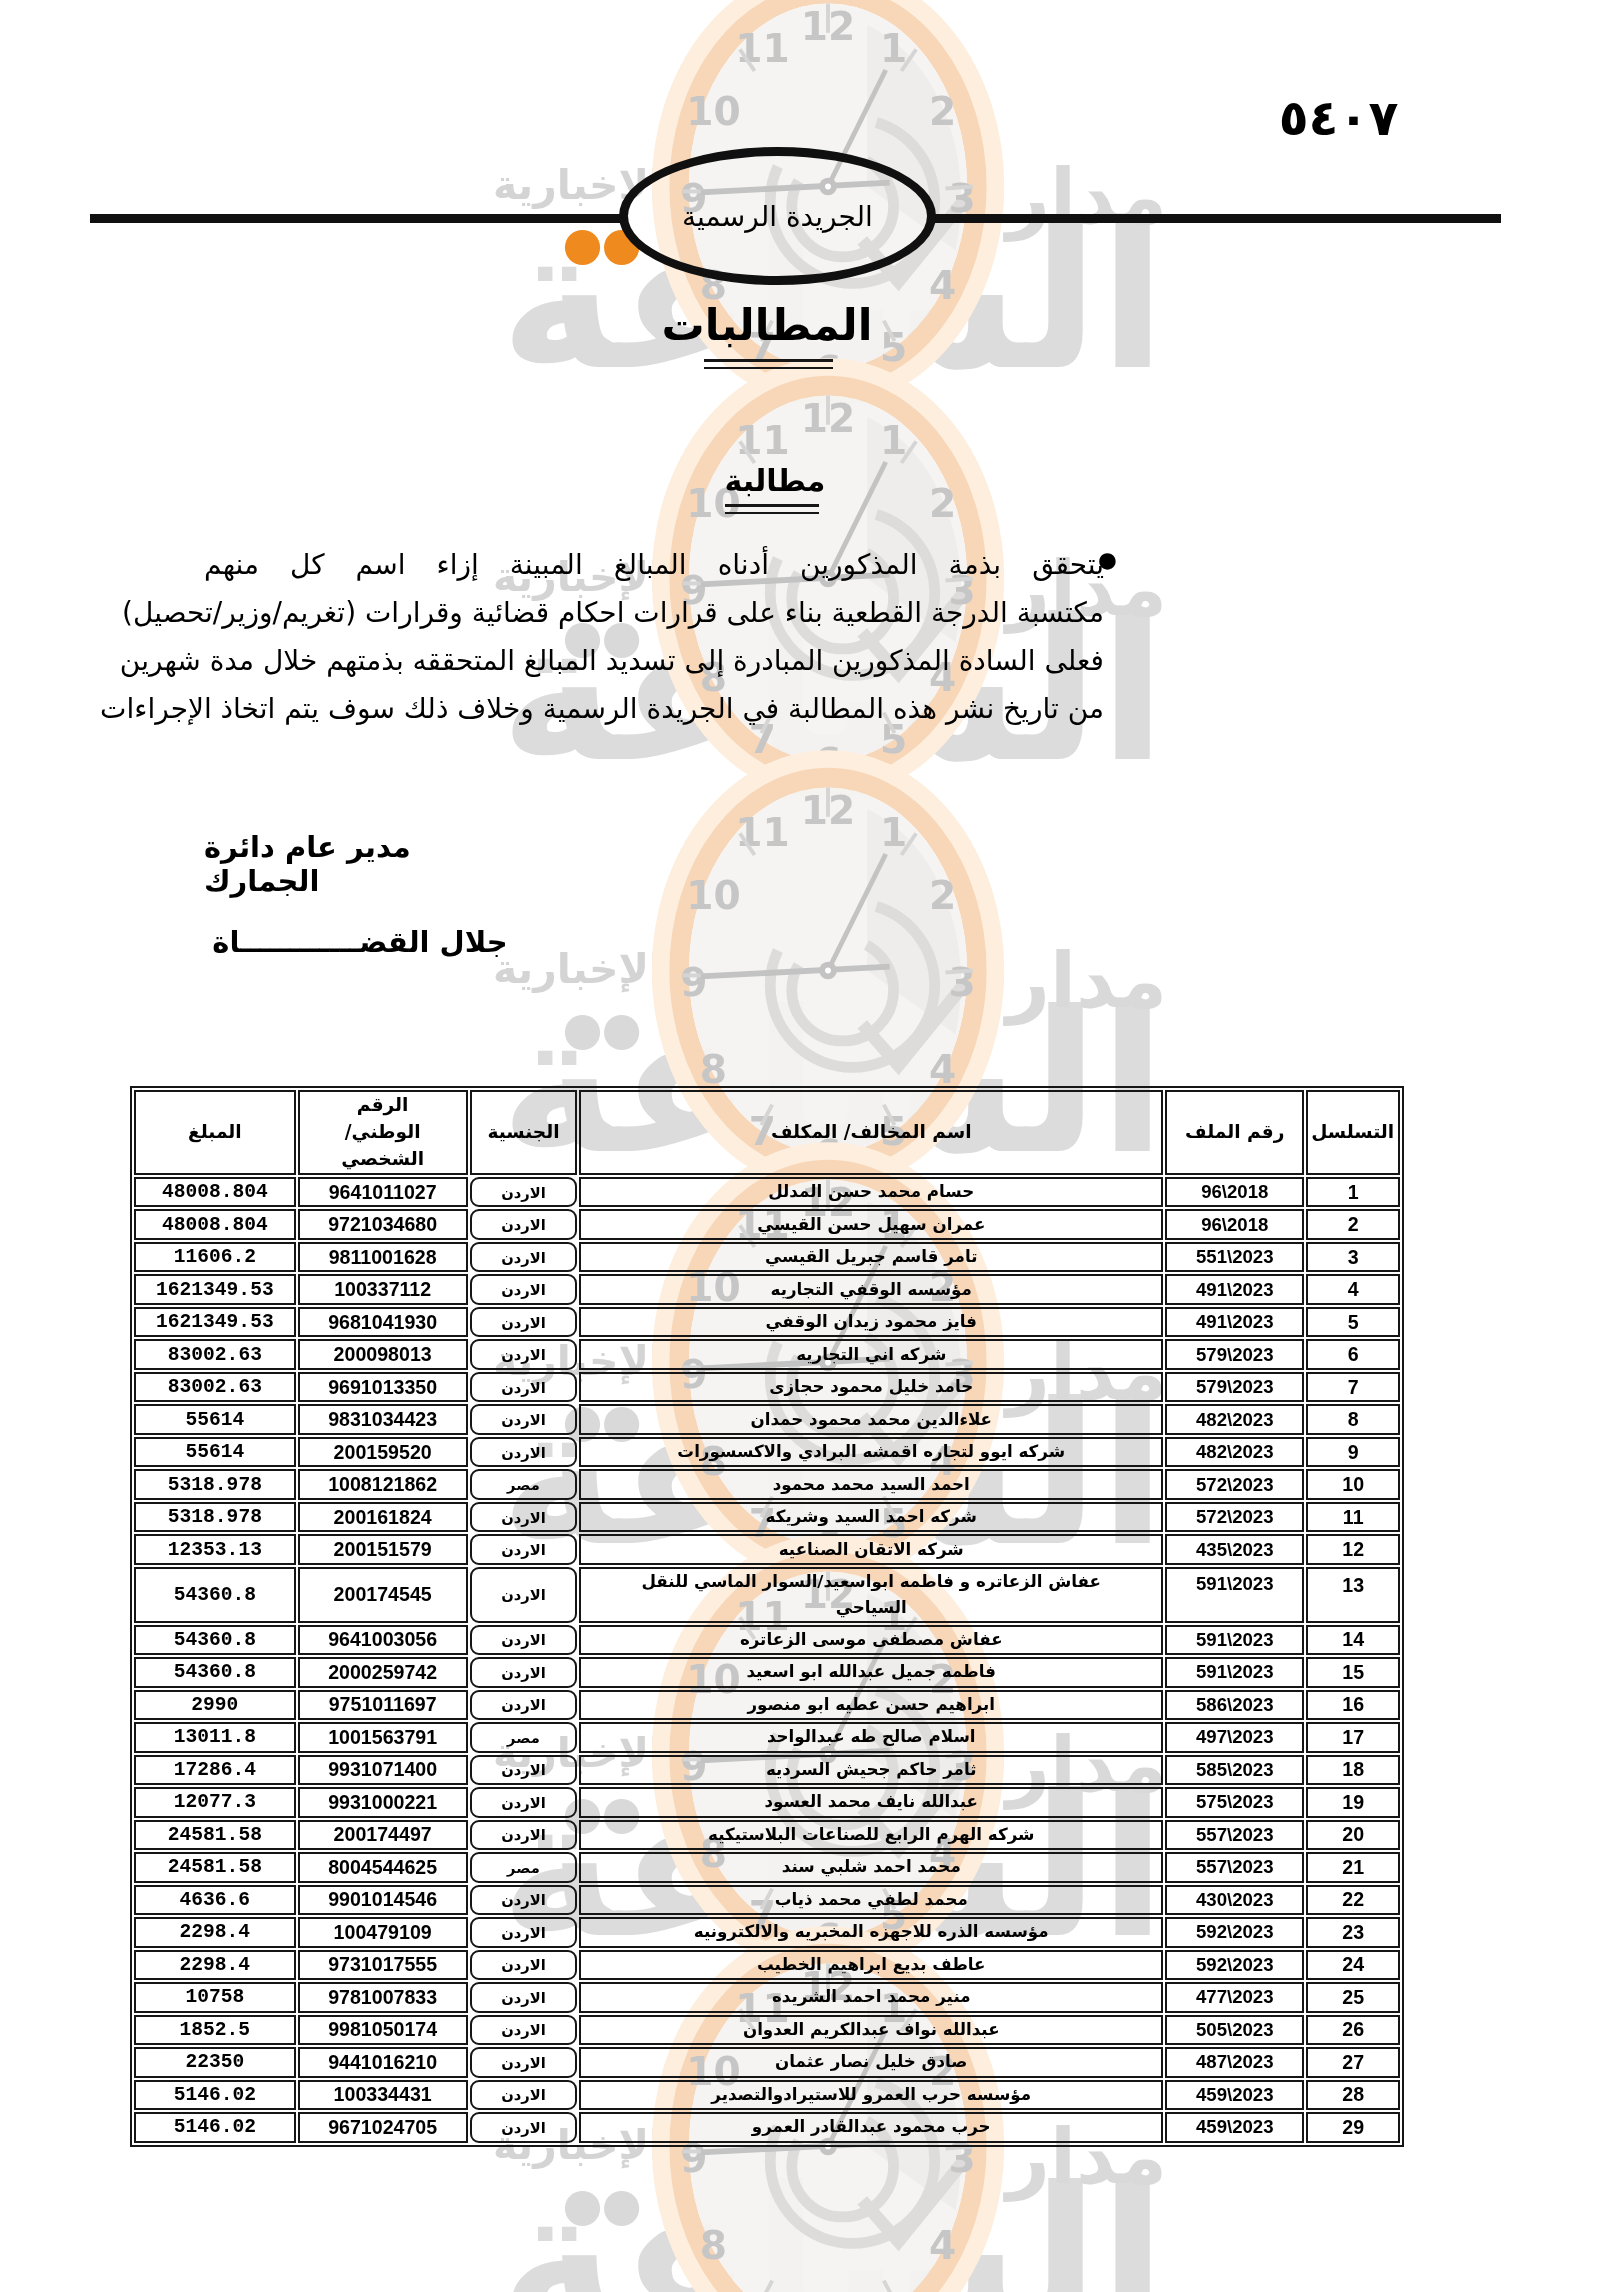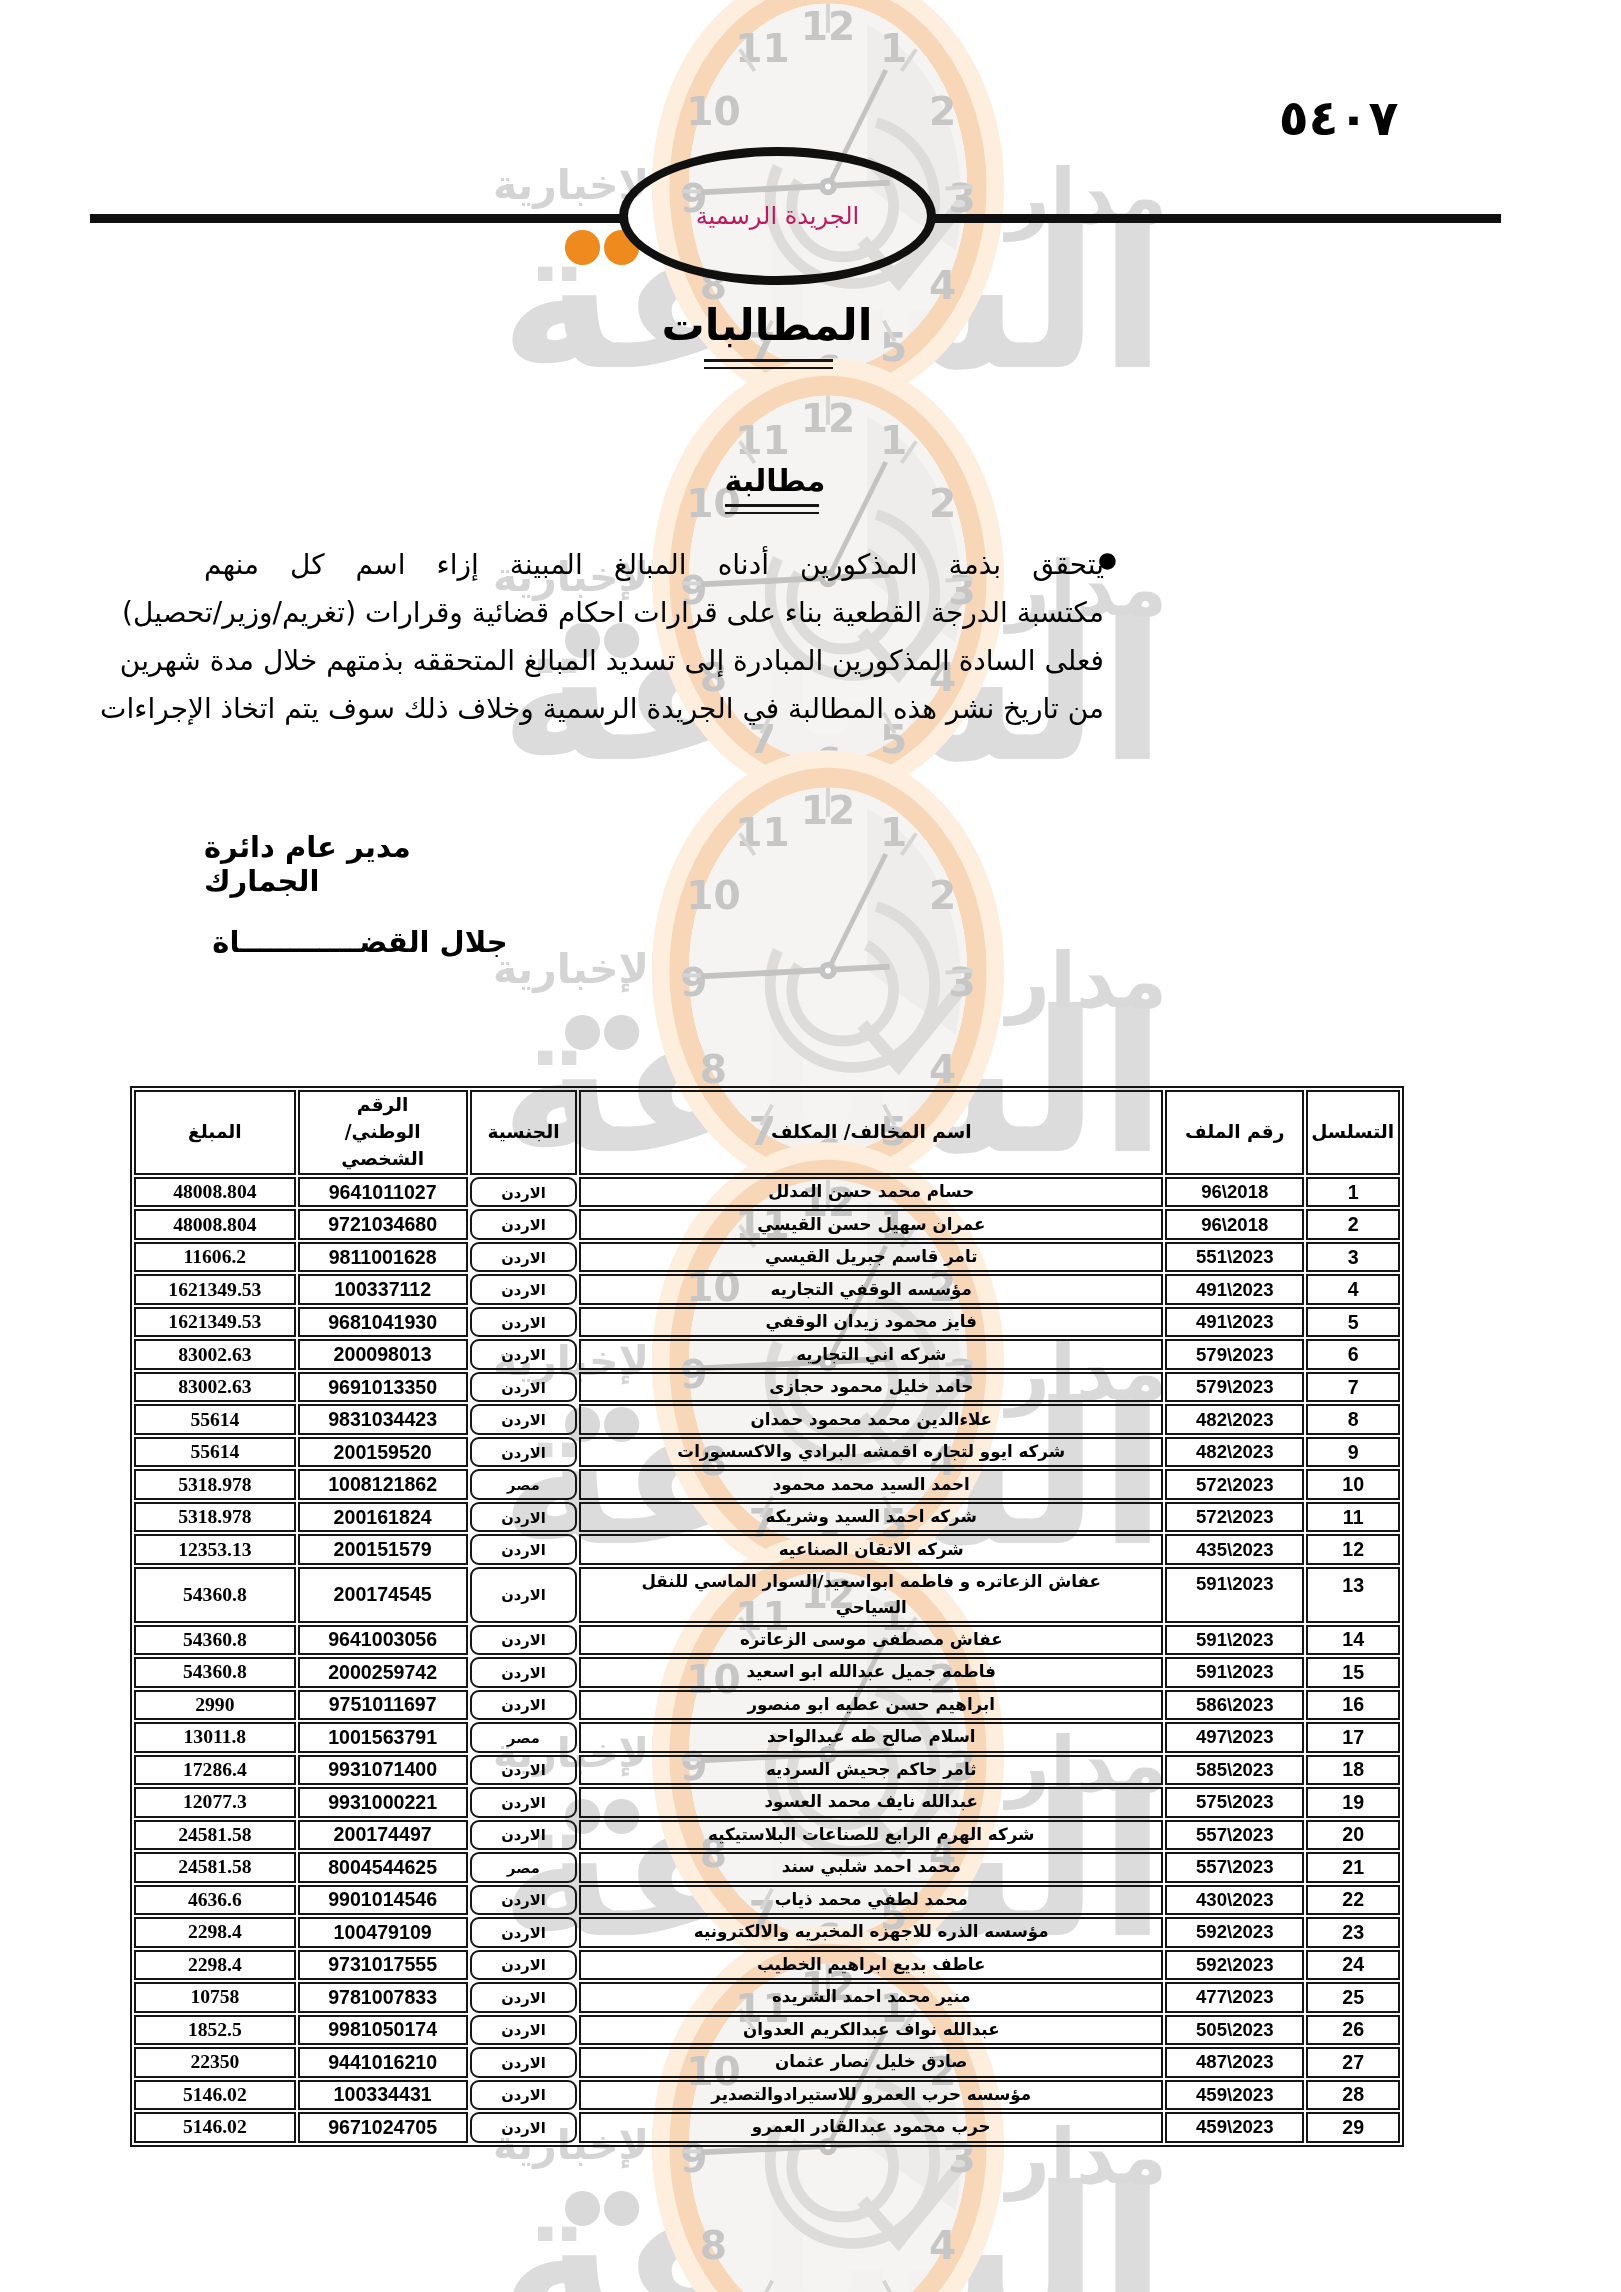--- a/index.html
+++ b/index.html
@@ -30,21 +30,21 @@
     font-size:49px;font-weight:bold;z-index:2;
   }
   .rule-seg{position:absolute;top:214px;height:8.8px;background:#101010;z-index:1;}
   .rule-left{left:90px;width:534px;}
   .rule-right{left:931px;width:570px;}
   .gazette-oval{
     position:absolute;left:619px;top:147px;width:317px;height:138px;
     border:9.8px solid #101010;border-radius:50%;z-index:2;
     display:flex;align-items:center;justify-content:center;box-sizing:border-box;
   }
-  .gazette-label{font-size:24px;direction:rtl;color:#be185d;}
+  .gazette-label{font-size:28px;direction:rtl;color:#000000;}
   
   .main-title{
     position:absolute;left:620px;top:300px;width:294px;text-align:center;
     font-size:43px;font-weight:bold;direction:rtl;z-index:1;
   }
   .u-line{position:absolute;background:#161616;z-index:1;}
   .u-main-1{left:704px;top:359px;width:129px;height:2.9px;}
   .u-main-2{left:704px;top:367px;width:129px;height:2px;}
   .sub-title{
     position:absolute;left:716px;top:463px;width:118px;text-align:center;
@@ -86,21 +86,21 @@
   }
   .claims-table th{
     font-size:18.6px;font-weight:bold;height:55px;white-space:pre-line;line-height:1.45;
   }
   .claims-table td{height:26.5px;}
   .c-serial{font-family:"Liberation Sans",sans-serif;font-size:19.6px;font-weight:bold;}
   .c-file{font-family:"Liberation Sans",sans-serif;font-size:18.6px;font-weight:bold;}
   .c-name{font-size:16.7px;font-weight:bold;white-space:pre-line;line-height:1.55;}
   .c-nat{font-size:14.7px;font-weight:bold;border-radius:9px;}
   .c-id{font-family:"Liberation Sans",sans-serif;font-size:19.6px;font-weight:bold;margin-top:35px;}
-  .c-amount{font-family:Liberation Serif, serif;font-size:19.6px;font-weight:bold;}
+  .c-amount{font-family:Liberation Mono, monospace;font-size:19.6px;font-weight:bold;}
   .tall-row .c-serial{vertical-align:bottom;padding-bottom:24px;}
   .tall-row .c-file{vertical-align:top;padding-top:3.9px;}
 </style>
 </head>
 <body>
 
 <div class="page">
 
   <svg width="0" height="0" style="position:absolute">
     <defs>

